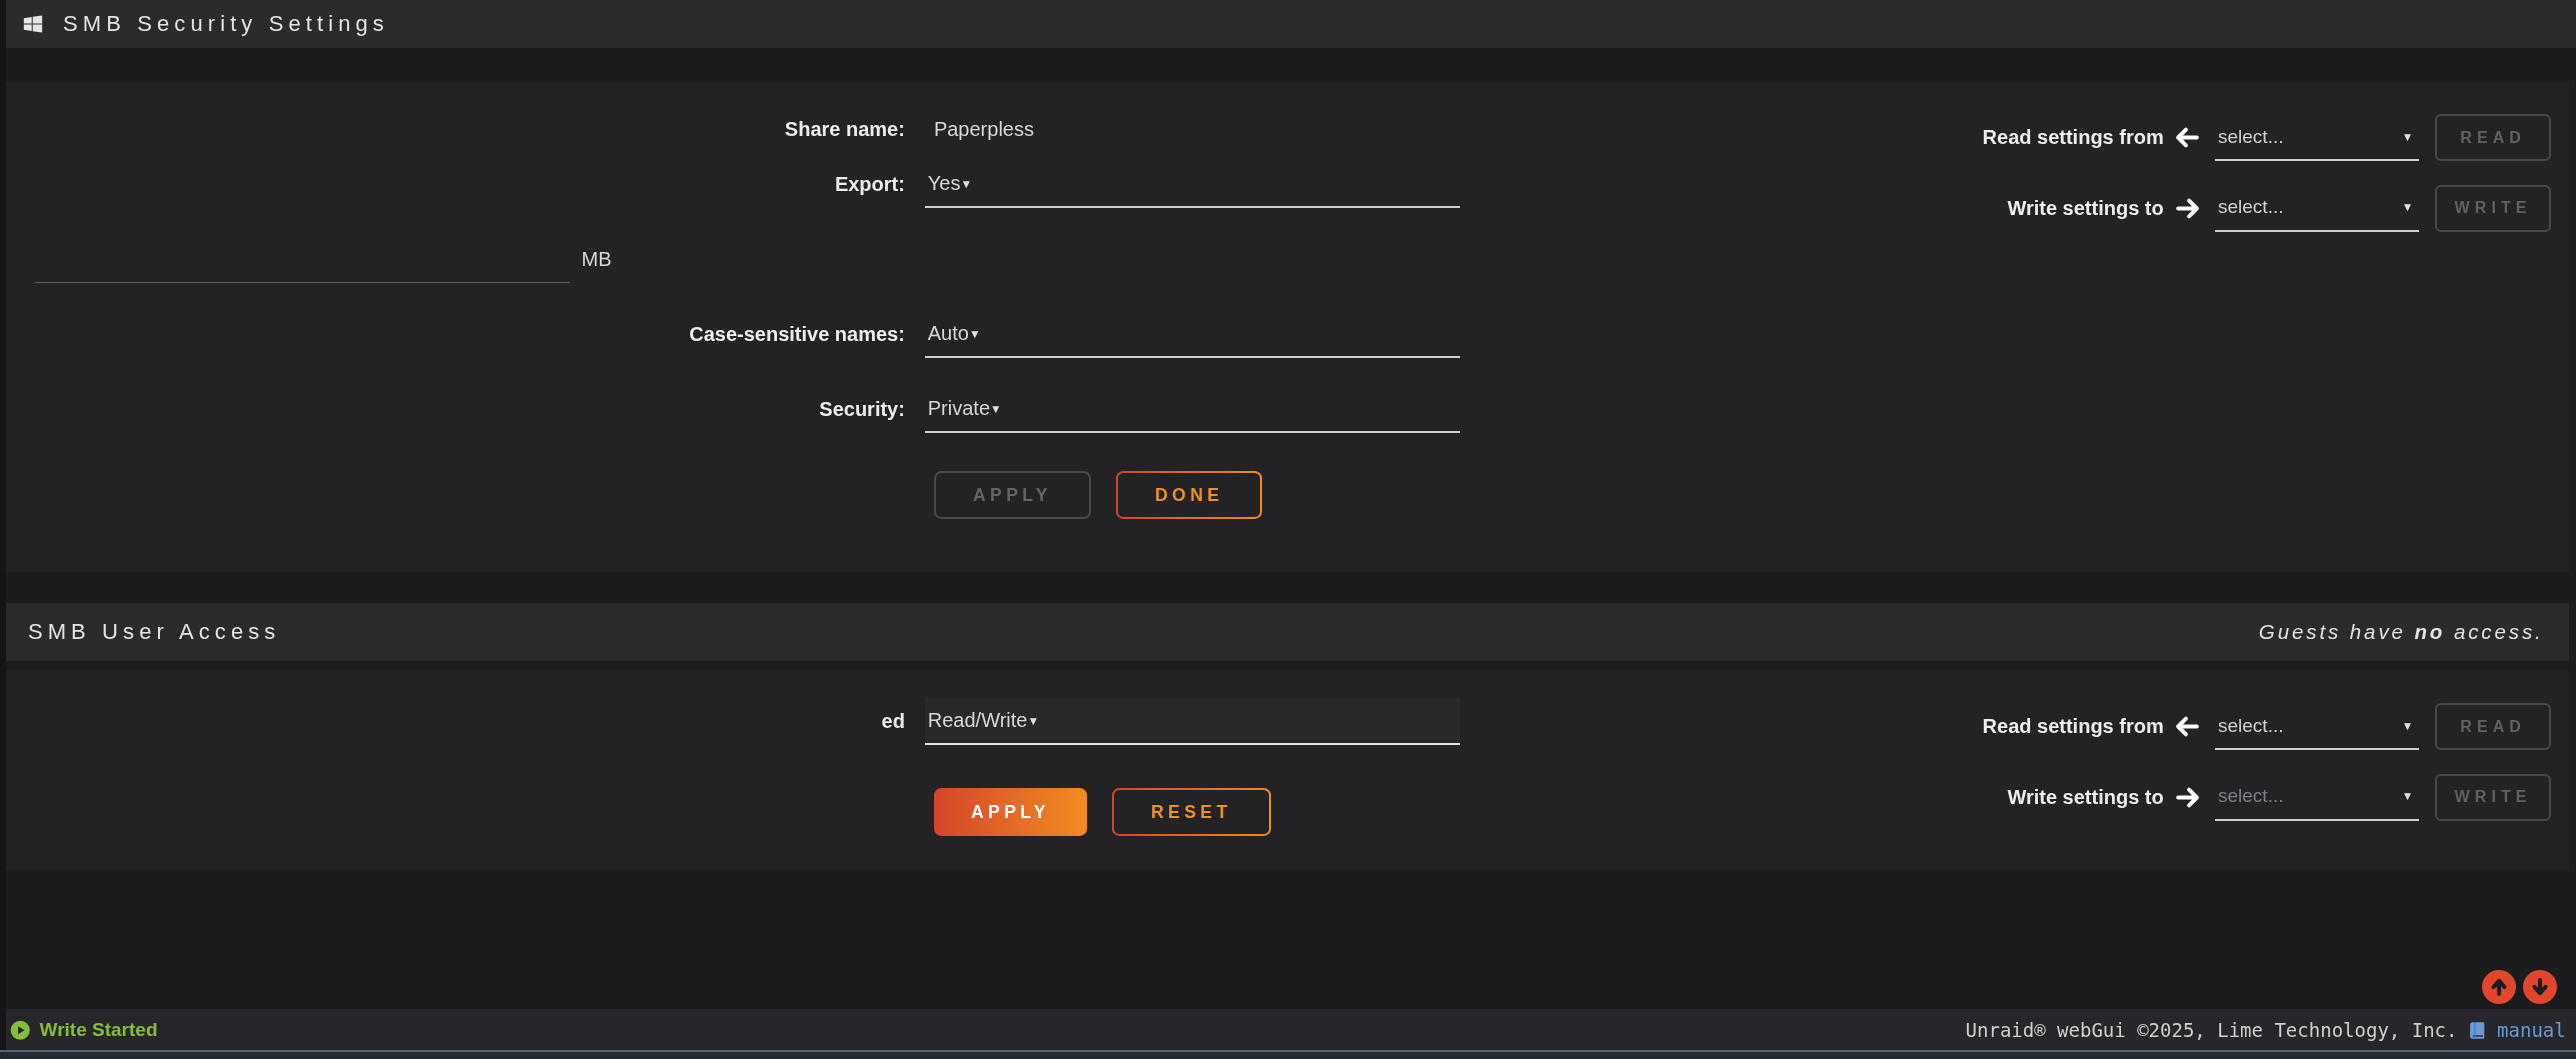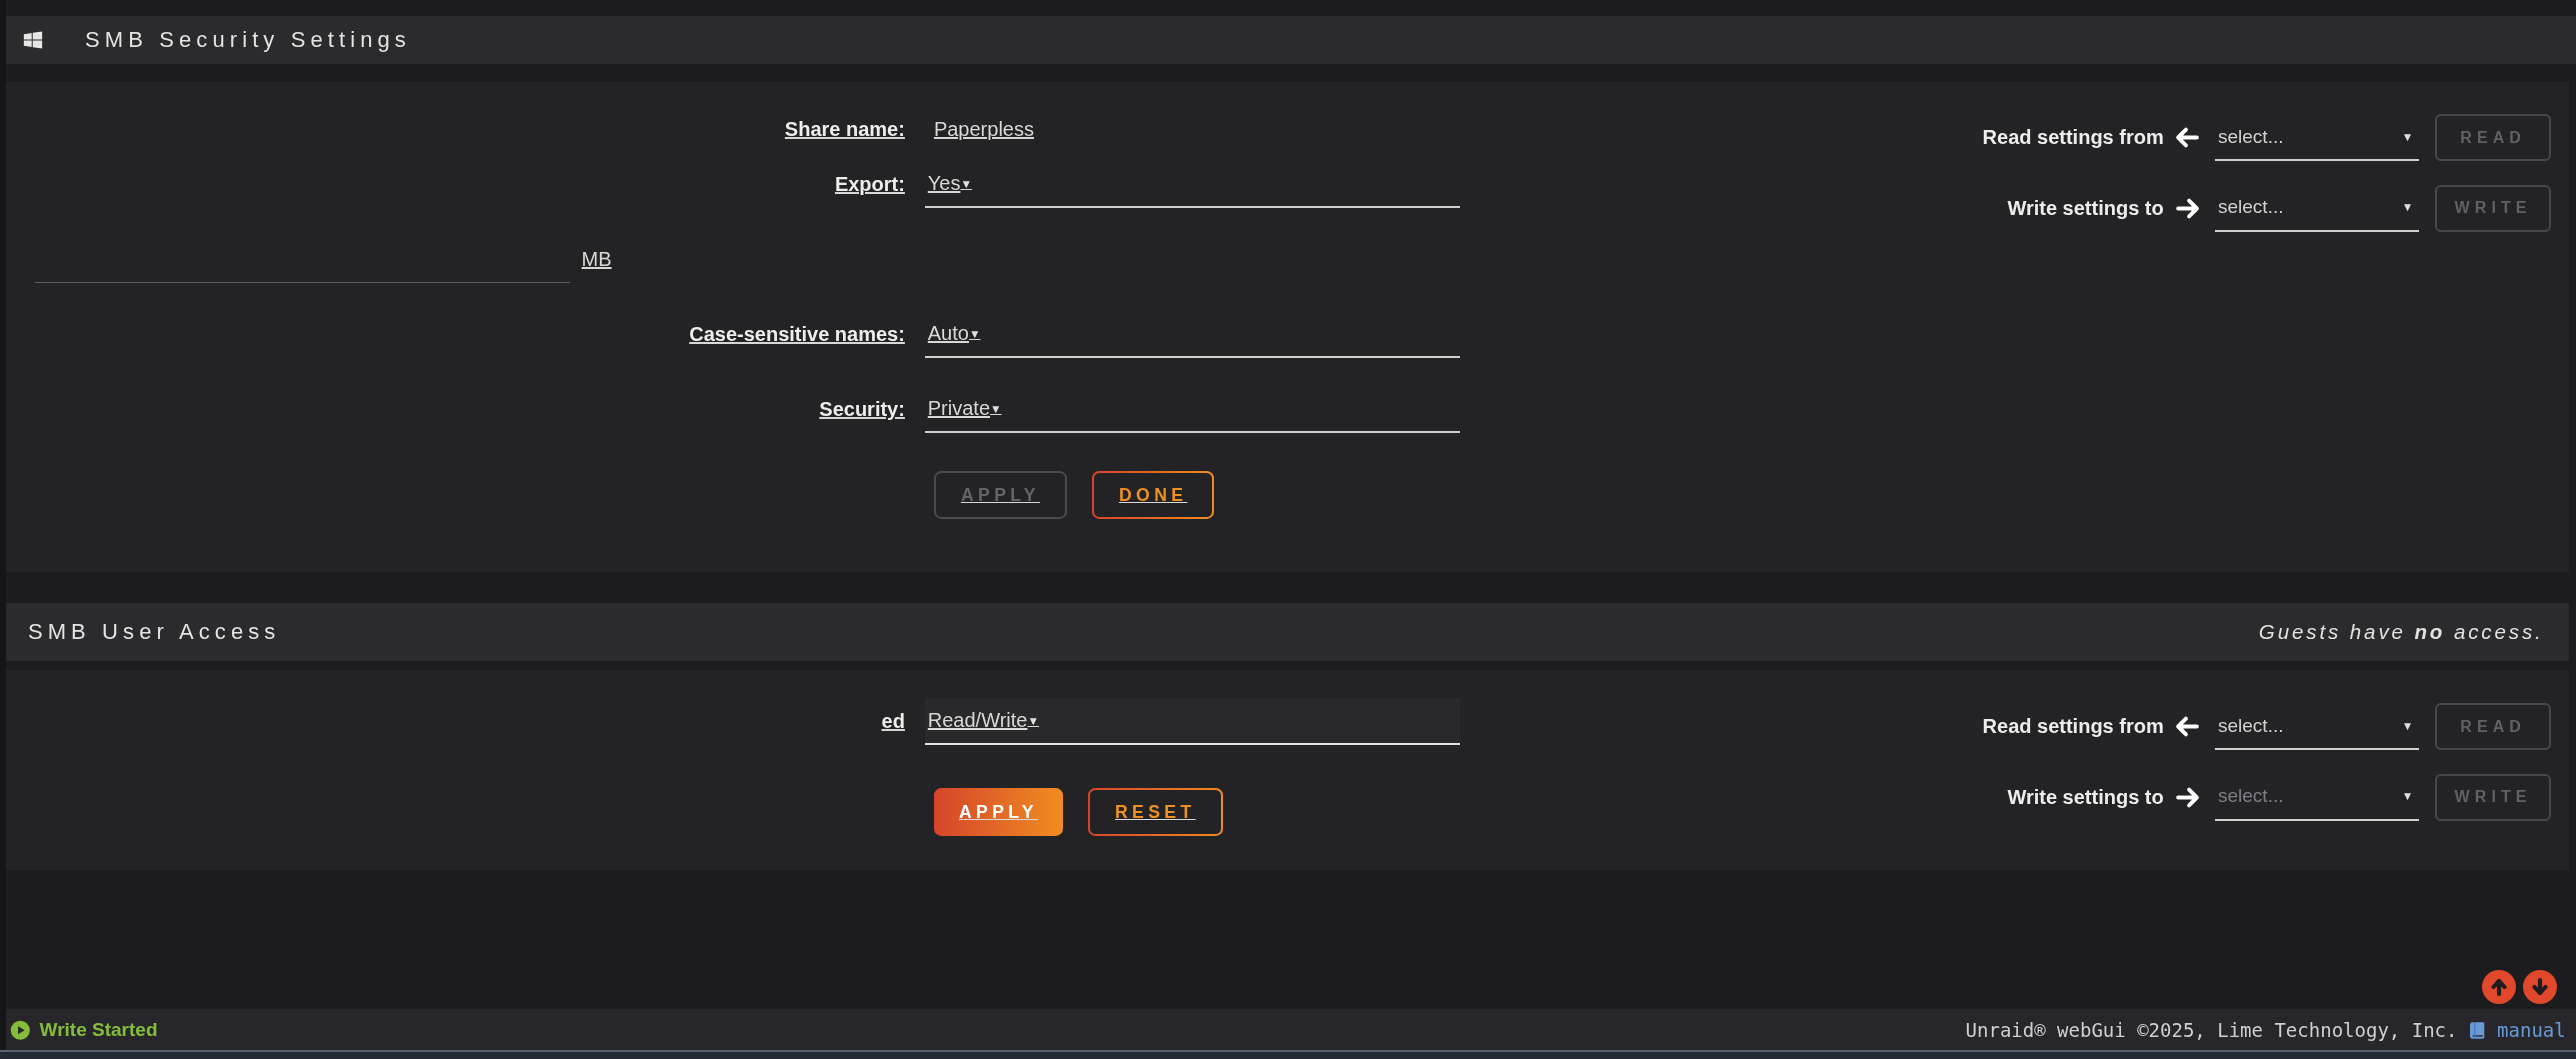--- a/index.html
+++ b/index.html
@@ -9,38 +9,38 @@
     font-family:"Liberation Sans",sans-serif;
     color:#d8d8d8;
   }
   .left-strip{position:absolute;left:0;top:0;width:5.9px;height:1050px;background:#151517;z-index:6;}
 
   
   .titlebar{
     position:absolute;left:0;right:0;height:48px;background:#2b2b2e;
     display:flex;align-items:center;padding:0 25px 0 22px;box-sizing:border-box;
   }
-  .titlebar.bar1{top:16px;gap:22px;}
+  .titlebar.bar1{top:0;}
   .titlebar.bar2{left:5.9px;right:7.3px;top:603px;height:58px;justify-content:space-between;}
   .section-title{
     font-size:22px;font-weight:500;letter-spacing:5.1px;color:#e4e4e4;margin:0;
   }
   .win-icon{width:22px;height:22px;margin-right:19px;display:inline-flex;}
   .guests-note{
     margin:0;font-style:italic;font-size:20.5px;letter-spacing:2.9px;color:#e2e2e2;
   }
   .guests-note b{font-weight:bold;margin-top:37px;}
 
   
   .panel{position:absolute;left:5.9px;right:7.3px;background:#232326;box-sizing:border-box;}
   .panel1{top:82px;height:490px;}
   .panel2{top:670px;height:200px;}
 
   
-  .form-area{padding-top:23.5px;text-decoration:underline;}
+  .form-area{padding-top:23.5px;}
   .panel2 .form-area{padding-top:28px;}
   .form-row{display:flex;align-items:center;height:47px;margin-bottom:28px;}
   .form-row.tight{margin-bottom:8.8px;}
   .form-label{
     flex:0 0 899px;width:899px;text-align:right;
     font-weight:bold;font-size:20px;color:#ededed;white-space:nowrap;
   }
   .form-field{
     margin-left:29px;width:535px;height:47px;position:relative;
     display:flex;align-items:center;box-sizing:border-box;font-size:20px;color:#d8d8d8;
@@ -59,21 +59,21 @@
     font-family:"Liberation Sans",sans-serif;font-size:20px;color:#d8d8d8;padding:0 2.9px;
   }
   .unit{margin-left:11.7px;font-size:20px;color:#d8d8d8;}
 
   
   .btn-row{display:flex;gap:25px;margin-left:928px;margin-top:38px;}
   .panel2 .btn-row{margin-top:43px;}
   .btn{
     height:48px;min-width:110px;box-sizing:border-box;border-radius:7.3px;
     display:flex;align-items:center;justify-content:center;
-    font-size:17.6px;font-weight:bold;letter-spacing:4.4px;padding:0 25px;cursor:pointer;
+    font-size:17.6px;font-weight:bold;letter-spacing:4.4px;padding:0 37px;cursor:pointer;
     background:transparent;border:none;font-family:"Liberation Sans",sans-serif;
   }
   .btn-disabled{border:2.2px solid #4a4a4e;color:#646468;cursor:default;}
   .btn-outline-orange{
     border:2.2px solid transparent;color:#ee9022;
     background:linear-gradient(#232326,#232326) padding-box,
                linear-gradient(90deg,#d5452b,#f08d21) border-box;
   }
   .btn-filled{background:linear-gradient(90deg,#d5452b,#f08d21);color:#ffffff;}
 

